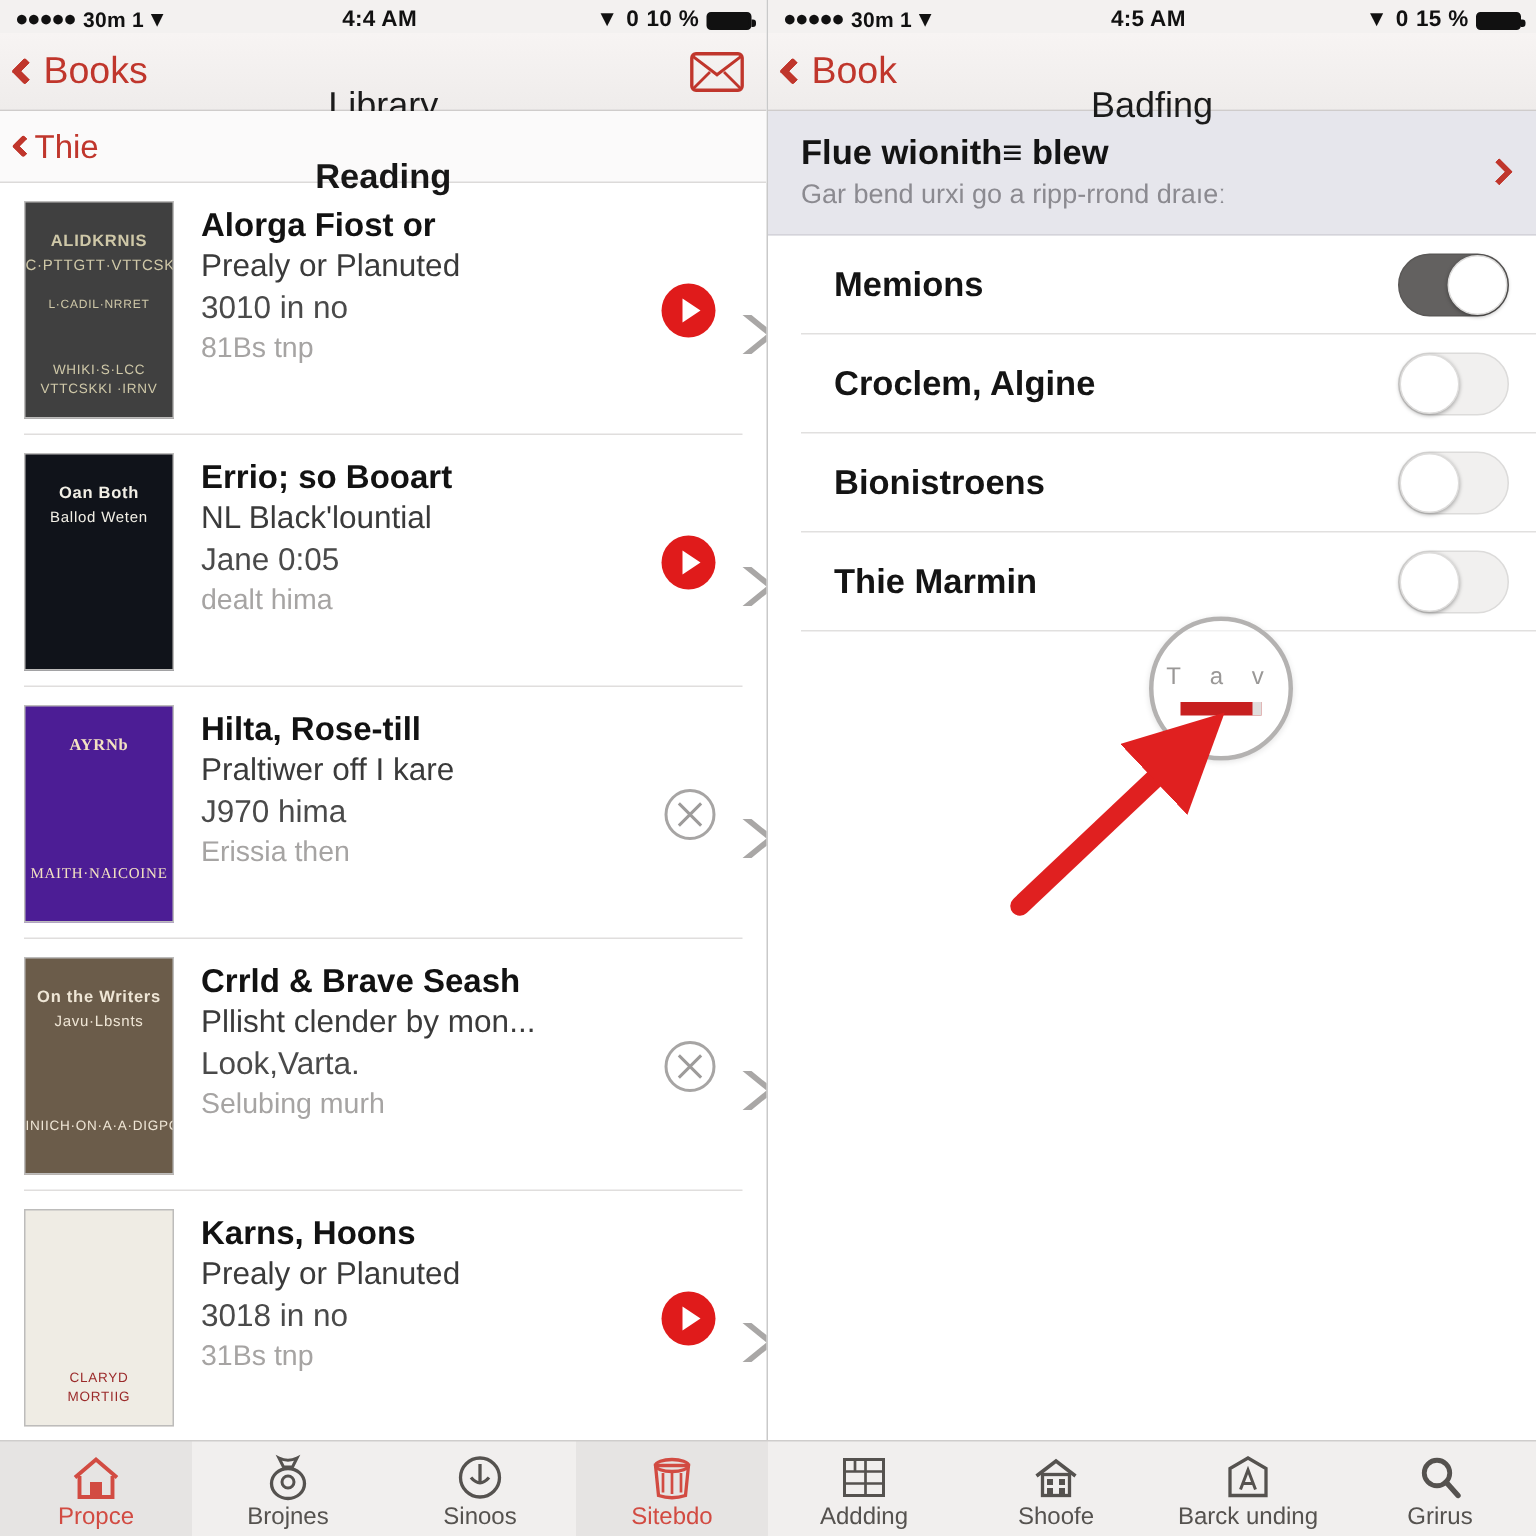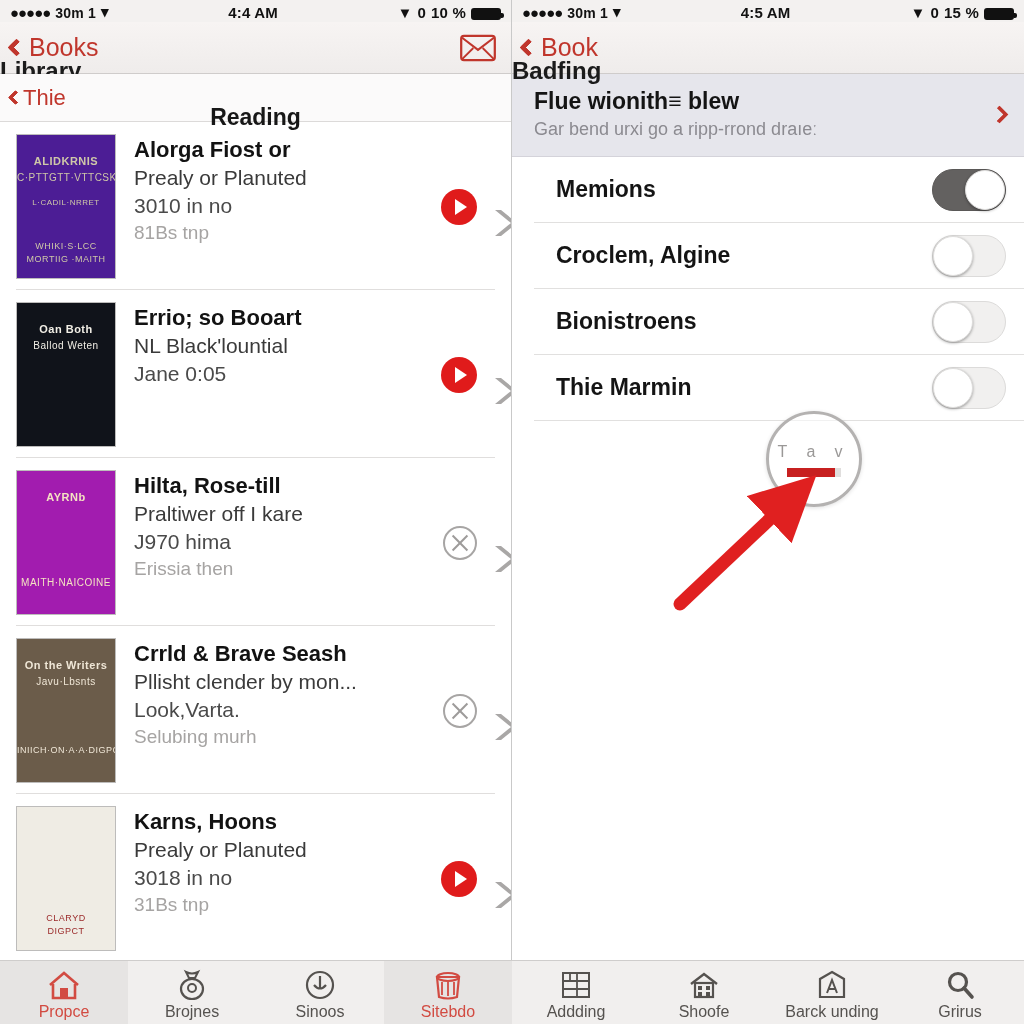--- a/index.html
+++ b/index.html
@@ -44,22 +44,22 @@
     border-bottom: 1px solid #cfcccb;
     display: flex; align-items: center; position: relative;
   }
   .nav-back { display:flex; align-items:center; gap:4px; padding-left: 10px; color:#c0362c; cursor:pointer; }
   .chev-left {
     width: 13px; height: 13px; border-left: 5px solid #c0362c; border-bottom: 5px solid #c0362c;
     transform: rotate(45deg); border-radius: 2px; margin-right: 2px;
   }
   .nav-back-label { font-size: 25px; color:#c0362c; }
   .nav-title {
-    position:absolute; left:0; right:0; 
-    font-size: 24px; font-weight: bold; color:#1b1b1b; pointer-events:none;margin-top:46px;
+    position:absolute; left:0; right:0; text-align:center;
+    font-size: 24px; font-weight: normal; color:#1b1b1b; pointer-events:none;margin-top:46px;
   }
   .nav-right { margin-left:auto; padding-right: 14px; }
   .env-icon { width: 38px; height: 28px; display:block; }
 
   
   .subheader {
     height: 48px; background:#fbfafa; border-bottom:1px solid #dcdad9;
     display:flex; align-items:center; position:relative;
   }
   .subheader.plain { background:#ffffff; border-bottom:1px solid #e2e0df; }
@@ -206,26 +206,26 @@
     <div class="subheader">
       <div class="sub-back">
         <span class="chev-left sm"></span>
         <span class="sub-back-label">Thie</span>
       </div>
       <div class="sub-title">Reading</div>
     </div>
 
     <div class="booklist" id="booklist">
         <div class="book-row">
-          <div class="cover" style="background: #4c1d95;">
+          <div class="cover" style="background: #404040;">
             <div class="cv-txt" style="top:14%;font-weight:bold;font-size:11px;color:#cfc8a8">ALIDKRNIS</div>
             <div class="cv-txt" style="top:26%;font-size:10px;color:#cfc8a8">C·PTTGTT·VTTCSKKI</div>
             <div class="cv-txt" style="top:44%;font-size:8px;color:#cfc8a8">L·CADIL·NRRET</div>
             <div class="cv-txt" style="top:74%;font-size:9px;color:#cfc8a8">WHIKI·S·LCC</div>
-            <div class="cv-txt" style="top:83%;font-size:9px;color:#cfc8a8">MORTIIG ·MAITH</div>
+            <div class="cv-txt" style="top:83%;font-size:9px;color:#cfc8a8">VTTCSKKI ·IRNV</div>
           </div>
           <div class="meta">
             <div class="b-title">Alorga Fiost or</div>
             <div class="b-sub">Prealy or Planuted</div>
             <div class="b-line3">3010 in no</div>
             <div class="b-line4">81Bs tnp</div>
           </div>
           <div class="actions">
             <div class="play-btn"></div>
             <div class="disc-chev">
@@ -240,32 +240,33 @@
             <div class="cv-txt" style="top:14%;font-weight:bold;font-size:11px;color:#f2efe6">Oan Both</div>
             <div class="cv-txt" style="top:26%;font-size:10px;color:#f2efe6">Ballod Weten</div>
             <div class="cv-txt" style="top:44%;font-size:8px;color:#f2efe6"></div>
             <div class="cv-txt" style="top:74%;font-size:9px;color:#f2efe6"></div>
             <div class="cv-txt" style="top:83%;font-size:9px;color:#f2efe6"></div>
           </div>
           <div class="meta">
             <div class="b-title">Errio; so Booart</div>
             <div class="b-sub">NL Black'lountial</div>
             <div class="b-line3">Jane 0:05</div>
+            <div class="b-line4">dealt hima</div>
           </div>
           <div class="actions">
             <div class="play-btn"></div>
             <div class="disc-chev">
               <svg width="30" height="32" viewBox="0 0 30 32">
                 <path d="M4 3 L20 16 L4 29 L10 29 L26 16 L10 3 Z" fill="#a9a7a6"></path>
               </svg>
             </div>
           </div>
         </div>
         <div class="book-row">
-          <div class="cover" style="background: #a21caf;">
+          <div class="cover" style="background: #4c1d95; font-family: Liberation Serif, serif;">
             <div class="cv-txt" style="top:14%;font-weight:bold;font-size:11px;color:#f4e3c2">AYRNb</div>
             <div class="cv-txt" style="top:26%;font-size:10px;color:#f4e3c2"></div>
             <div class="cv-txt" style="top:44%;font-size:8px;color:#f4e3c2"></div>
             <div class="cv-txt" style="top:74%;font-size:10px;color:#f4e3c2">MAITH·NAICOINE</div>
             <div class="cv-txt" style="top:83%;font-size:9px;color:#f4e3c2"></div>
           </div>
           <div class="meta">
             <div class="b-title">Hilta, Rose-till</div>
             <div class="b-sub">Praltiwer off I kare</div>
             <div class="b-line3">J970 hima</div>
@@ -302,21 +303,21 @@
               </svg>
             </div>
           </div>
         </div>
         <div class="book-row">
           <div class="cover" style="background: rgb(239, 236, 228);">
             <div class="cv-txt" style="top:14%;font-weight:bold;font-size:11px;color:#9b2a2a"></div>
             <div class="cv-txt" style="top:26%;font-size:10px;color:#9b2a2a"></div>
             <div class="cv-txt" style="top:44%;font-size:8px;color:#9b2a2a"></div>
             <div class="cv-txt" style="top:74%;font-size:9px;color:#9b2a2a">CLARYD</div>
-            <div class="cv-txt" style="top:83%;font-size:9px;color:#9b2a2a">DIGPCT</div>
+            <div class="cv-txt" style="top:83%;font-size:9px;color:#9b2a2a">MORTIIG</div>
           </div>
           <div class="meta">
             <div class="b-title">Karns, Hoons</div>
             <div class="b-sub">Prealy or Planuted</div>
             <div class="b-line3">3018 in no</div>
             <div class="b-line4">31Bs tnp</div>
           </div>
           <div class="actions">
             <div class="play-btn"></div>
             <div class="disc-chev">

